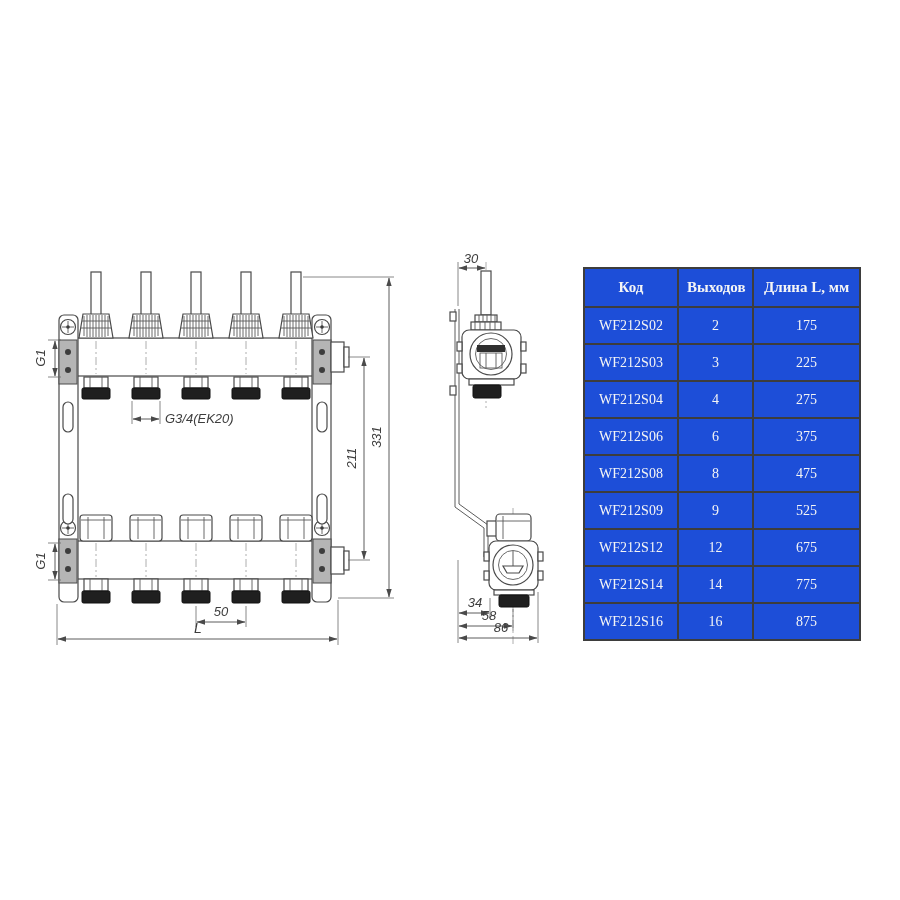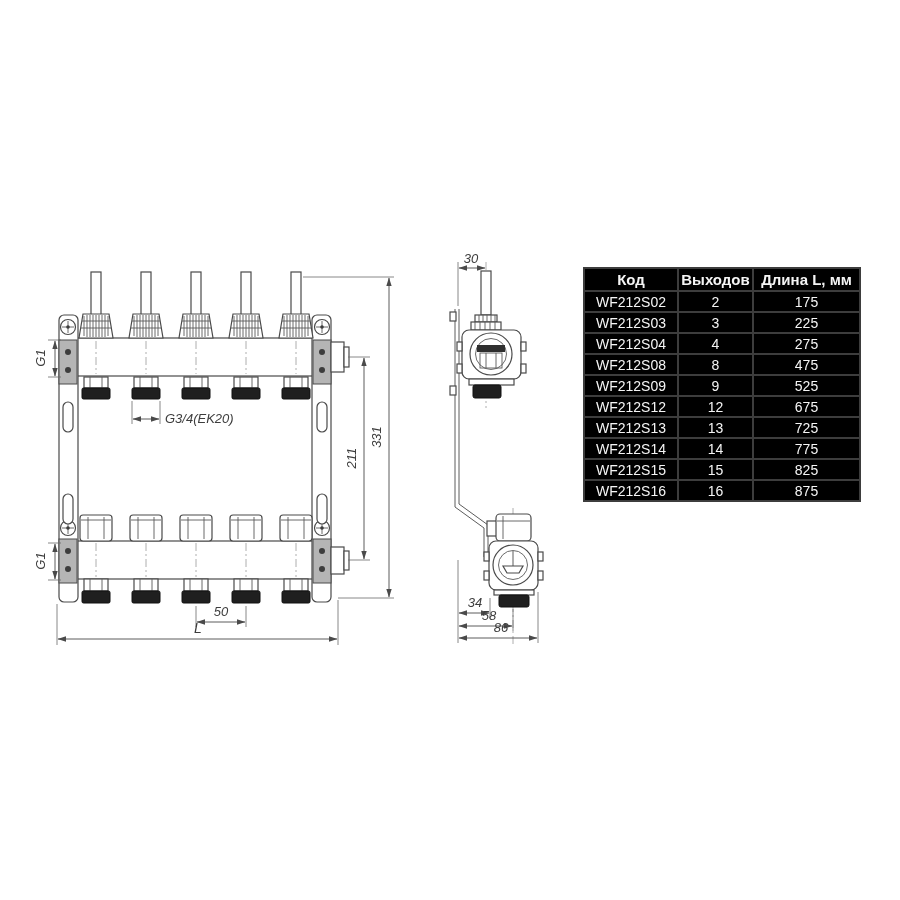--- a/index.html
+++ b/index.html
@@ -16,29 +16,30 @@
   .darkcap{fill:#1f1f1f;stroke:#111;stroke-width:1;}
   .clamp{fill:#b5b5b5;stroke:#4a4a4a;stroke-width:1;}
   .dot{fill:#3d3d3d;}
   table.data-table{
     position:absolute;left:583px;top:267px;width:276px;
     border-collapse:collapse;table-layout:fixed;
     background:#7b7b7b;
   }
   table.data-table th, table.data-table td{
     border:2px solid #3d3d3d;
-    background:#000000;
+    background:#1d4ed8;
     color:#f5f5f5;
     text-align:center;
     vertical-align:middle;
-    padding:0;
+    padding:8px;
     font-size:14px;
     height:19px;
     overflow:hidden;
     white-space:nowrap;
+    font-family:Liberation Serif, serif;
   }
   table.data-table th{font-size:15px;font-weight:bold;height:21px;}
   col.c1{width:94px;} col.c2{width:75px;} col.c3{width:107px;}
 </style>
 </head>
 <body>
 
 <svg class="drawing" width="580" height="900" viewBox="0 0 580 900" xmlns="http://www.w3.org/2000/svg">
   <defs>
     <marker id="arr" viewBox="0 0 10 10" refX="9" refY="5" markerWidth="9" markerHeight="9" orient="auto-start-reverse" markerUnits="userSpaceOnUse">
@@ -287,48 +288,43 @@
         <td>WF212S03</td>
         <td>3</td>
         <td>225</td>
       </tr>
     <tr>
         <td>WF212S04</td>
         <td>4</td>
         <td>275</td>
       </tr>
     <tr>
+        <td>WF212S06</td>
+        <td>6</td>
+        <td>375</td>
+      </tr>
+    <tr>
         <td>WF212S08</td>
         <td>8</td>
         <td>475</td>
       </tr>
     <tr>
         <td>WF212S09</td>
         <td>9</td>
         <td>525</td>
       </tr>
     <tr>
         <td>WF212S12</td>
         <td>12</td>
         <td>675</td>
       </tr>
     <tr>
-        <td>WF212S13</td>
-        <td>13</td>
-        <td>725</td>
-      </tr>
-    <tr>
         <td>WF212S14</td>
         <td>14</td>
         <td>775</td>
       </tr>
     <tr>
-        <td>WF212S15</td>
-        <td>15</td>
-        <td>825</td>
-      </tr>
-    <tr>
         <td>WF212S16</td>
         <td>16</td>
         <td>875</td>
       </tr>
   </tbody>
 </table>
 
 </body></html>

